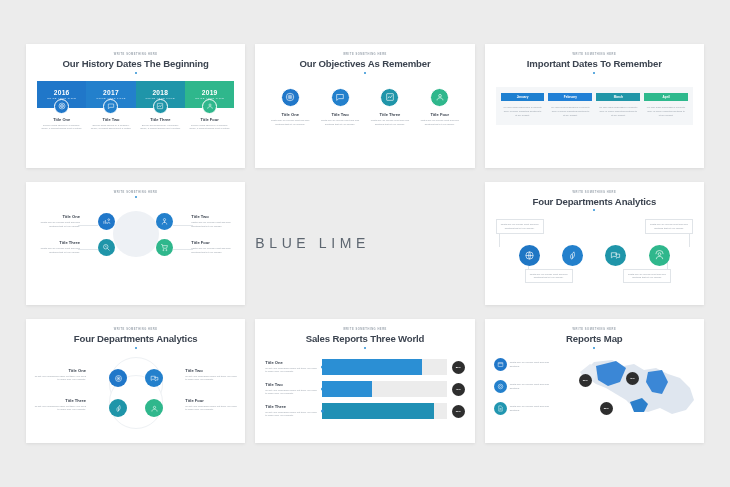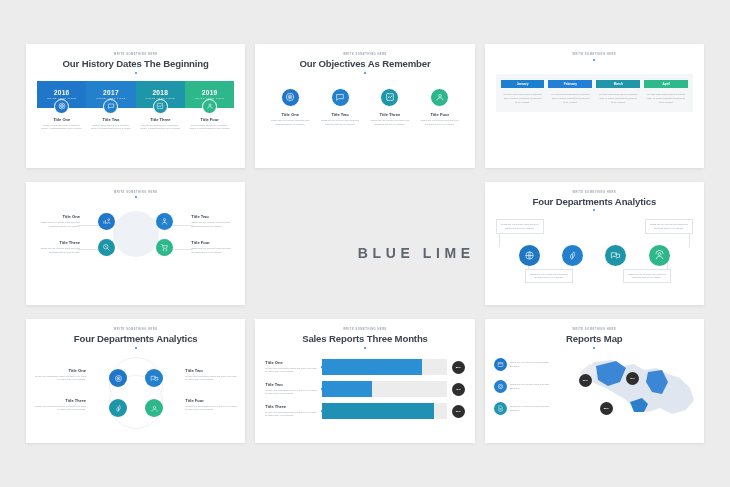--- a/index.html
+++ b/index.html
@@ -74,21 +74,21 @@
   .world { position: relative; height: 66px; margin-top: 5px; }
   .globe { position: absolute; left: 50%; top: 8px; transform: translateX(-50%);
            width: 46px; height: 46px; border-radius: 50%; background: #eef1f5; }
   .wcirc { position: absolute; }
   .wtxt { position: absolute; width: 48px; }
   .wtxt.r { text-align: right; }
   .wline { position: absolute; height: 1px; background: #e2e6ea; }
 
   
   .logo { position: absolute; left: 0; right: 0; top: 50%; transform: translateY(-50%);
-          text-align: right; font-size: 14px; letter-spacing: 4.6px; color: #5d6670; font-weight: 700; margin-top: 10px; }
+          text-align: left; font-size: 14px; letter-spacing: 4.6px; color: #5d6670; font-weight: 400; }
 
   
   .dep-stage { position: relative; height: 72px; margin-top: 4px; }
   .callout { position: absolute; border: 0.6px solid #e0e4e8; background: #fff;
              font-size: 2.3px; line-height: 1.6; color: #9aa2ab; padding: 2.5px 3px; width: 48px; text-align: center; }
   .vline { position: absolute; width: 0.6px; background: #e0e4e8; }
 
   
   .fl-stage { position: relative; height: 76px; margin-top: 2px; }
   .petal { position: absolute; background: #fafbfc; border-radius: 50%; }
@@ -231,20 +231,21 @@
           </svg>
         </div>
         <div class="obj-n">Title Four</div>
         <div class="obj-t">That's why we provide point and click solutions that let you choose.</div>
       </div>
     </div>
   </div>
 
   <div class="slide">
     <div class="kicker">WRITE SOMETHING HERE</div>
+    <div class="stitle">Important Dates To Remember</div>
     <div class="dot"></div>
     <div class="dt-wrap">
       <div class="dt-col">
         <div class="dt-head" style="background:#1d7fd0">January</div>
         <div class="dt-body">We offer small businesses a complete array of online marketing solutions to fit any budget.</div>
       </div>
       <div class="dt-col">
         <div class="dt-head" style="background:#2180d6">February</div>
         <div class="dt-body">We offer small businesses a complete array of online marketing solutions to fit any budget.</div>
       </div>
@@ -421,21 +422,21 @@
       </div>
       <div class="fl-t" style="right:8px;top:47px">
         <div class="cardtitle">Title Four</div>
         <div class="tiny" style="margin-top:1.5px">To get your companies name out there you need to make sure you promote.</div>
       </div>
     </div>
   </div>
 
   <div class="slide">
     <div class="kicker">WRITE SOMETHING HERE</div>
-    <div class="stitle">Sales Reports Three Months</div>
+    <div class="stitle">Sales Reports Three World</div>
     <div class="dot"></div>
     <div class="bars">
       <div class="barrow">
         <div class="blabel">
           <div class="cardtitle">Title One</div>
           <div class="tiny" style="margin-top:1.5px">To get your companies name out there you need to make sure you promote.</div>
         </div>
         <div class="btrack">
           <div class="bfill" style="width:80%;background:#2b8fd4"></div>
           <div class="bmark"></div>

